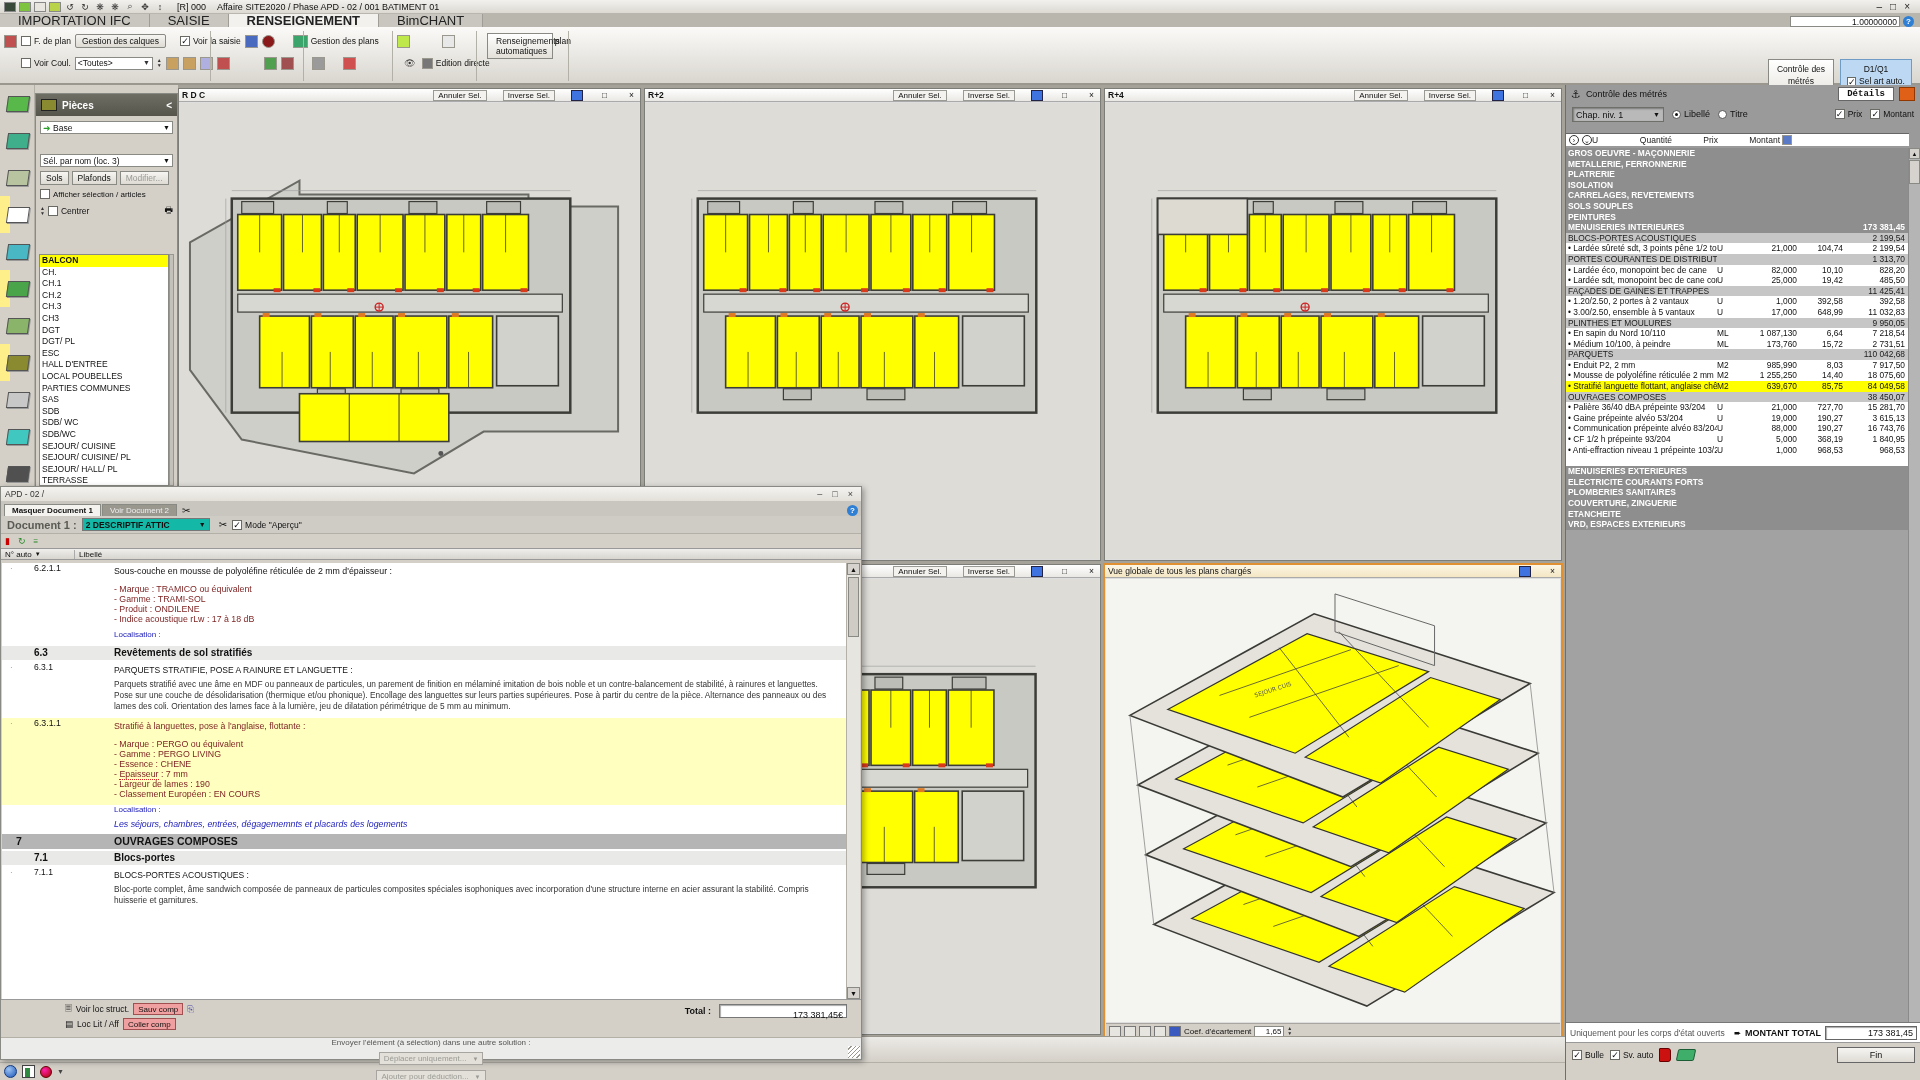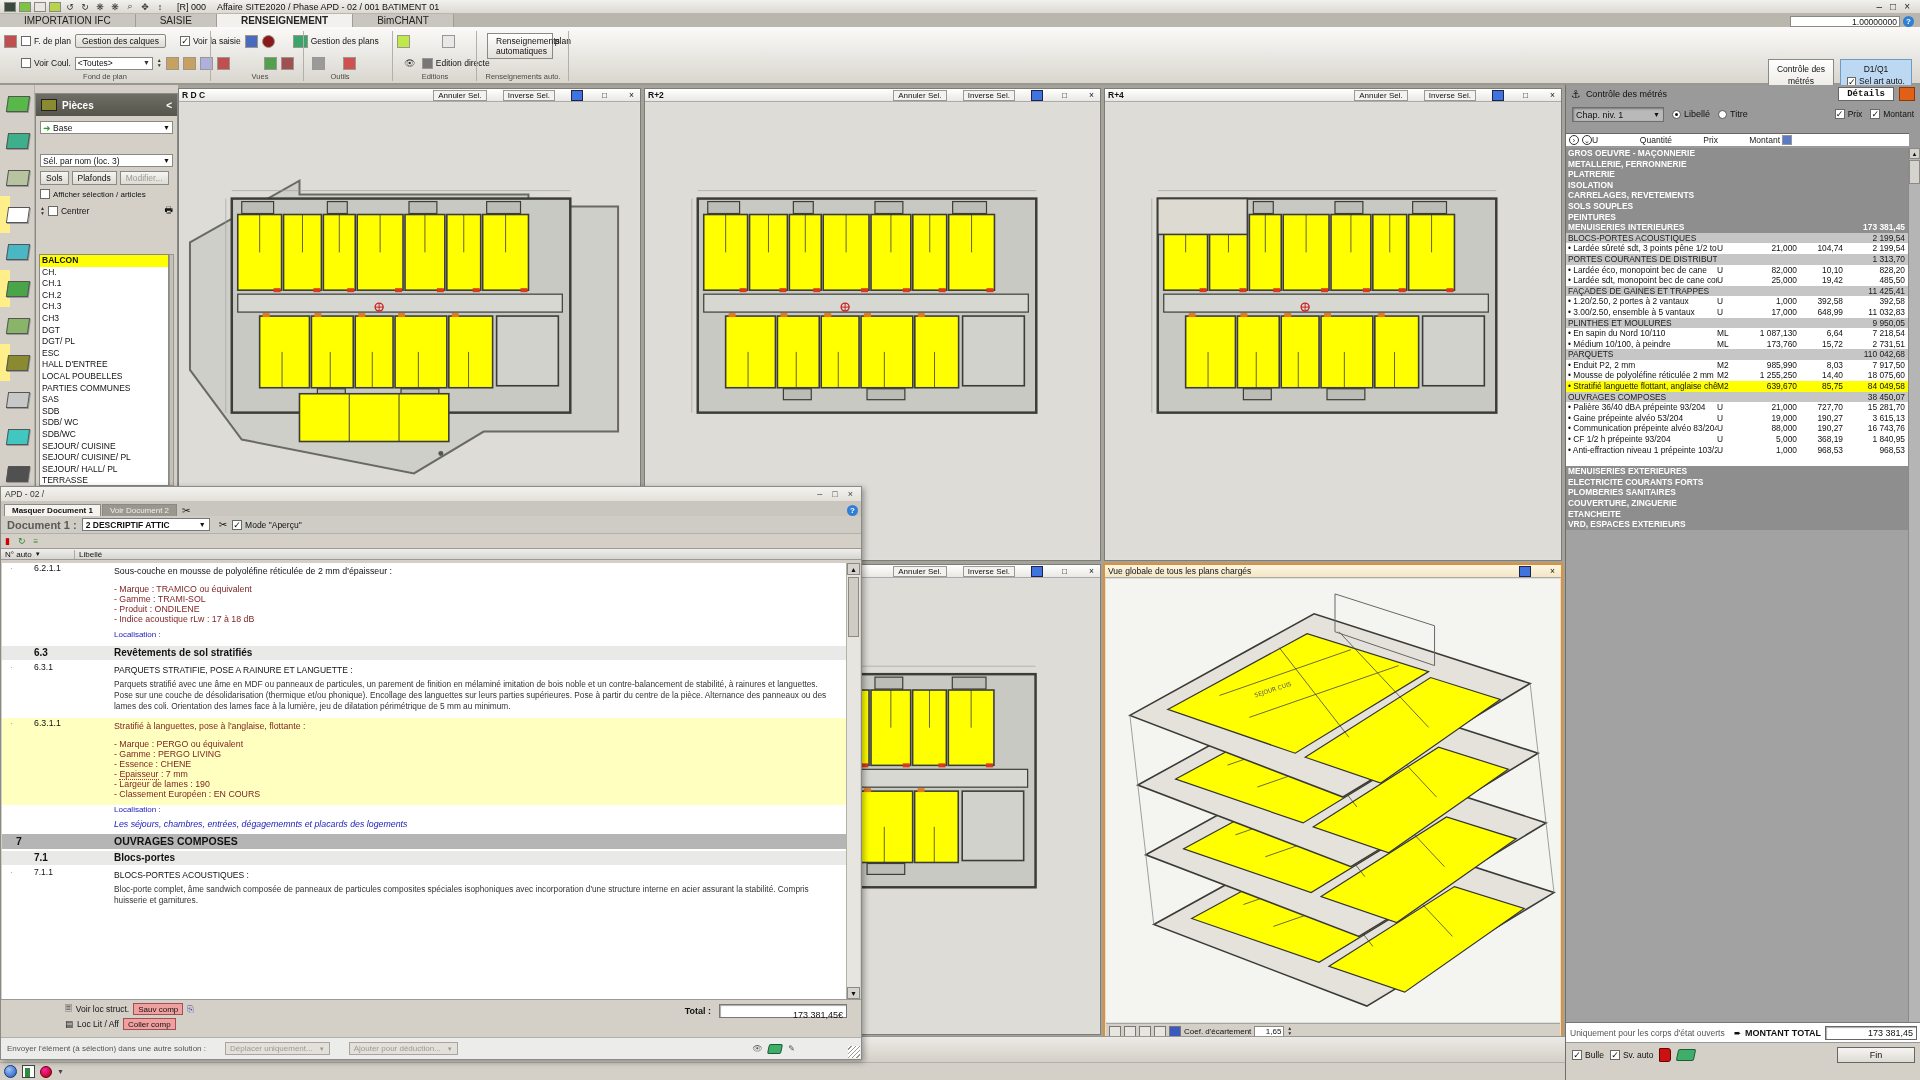--- a/index.html
+++ b/index.html
@@ -10,21 +10,21 @@
   
   .titlebar { position:absolute; left:0; top:0; width:1920px; height:14px; background:linear-gradient(#f2f1ee,#dcd9d2); display:flex; align-items:center; gap:3px; padding:0 4px; border-bottom:1px solid #b9b6af; }
   .titlebar .chip { width:12px; height:10px; border:1px solid #888; background:#cfcac0; display:inline-block; }
   .chip.dark { background:#3a4a3a; } .chip.green { background:#7ec440; } .chip.save { background:#e8e6df; } .chip.hb { background:#b9d44a; }
   .tb-glyph { font-size:9px; color:#333; width:12px; text-align:center; }
   .tb-title { margin-left:8px; font-size:9px; color:#111; }
   .winctl { margin-left:auto; display:flex; gap:8px; font-size:10px; color:#222; padding-right:6px; }
   .winctl span { cursor:default; }
 
   .tabsrow { position:absolute; left:0; top:14px; width:1920px; height:13px; background:#b9b6ae; display:flex; align-items:flex-end; }
-  .mtab { height:17px; line-height:13px; padding:0 24px; font-size:10px; color:#222; background:#c9c6bf; border-right:1px solid #a09d96; }
+  .mtab { height:17px; line-height:13px; padding:0 18px; font-size:13px; color:#222; background:#c9c6bf; border-right:1px solid #a09d96; }
   .mtab.active { background:#f2f1ee; font-weight:bold; }
   .zoomval { margin-left:auto; display:flex; align-items:center; gap:3px; padding-right:6px; }
   .zoomval .val { background:#fff; border:1px solid #8a8a84; width:110px; height:11px; line-height:10px; text-align:right; font-size:8.5px; padding:0 2px; }
   .helpdot { width:11px; height:11px; border-radius:50%; background:#2f7fd4; color:#fff; font-size:8px; text-align:center; line-height:11px; font-weight:bold; }
 
   .ribbon { position:absolute; left:0; top:27px; width:1920px; height:58px; background:linear-gradient(#fbfaf8,#d9d6cf); border-bottom:2px solid #9a978f; }
   .rib-row { position:absolute; display:flex; align-items:center; gap:4px; height:16px; }
   .rib-label-row { position:absolute; left:0; bottom:0; width:900px; height:11px; font-size:7.5px; color:#4a4a44; }
   .rib-label { position:absolute; text-align:center; }
   .rib-sep { position:absolute; top:4px; bottom:2px; width:1px; background:#b3b0a8; }
@@ -113,21 +113,21 @@
   .docwin { position:absolute; left:0; top:486px; width:862px; height:574px; background:#d4d0c8; border:1px solid #8a8a84; box-shadow:2px 2px 6px rgba(0,0,0,.35); }
   .dw-title { height:14px; display:flex; align-items:center; padding:0 4px; font-size:8.5px; color:#333; background:linear-gradient(#f4f3f0,#e3e0d9); }
   .dw-title .sysb { margin-left:auto; display:flex; gap:10px; font-size:9px; color:#444; padding-right:4px; }
   .dw-tabs { height:15px; display:flex; align-items:flex-end; gap:1px; padding:0 3px; background:#c9c6bf; }
   .dtab { font-size:8px; padding:1px 7px; border:1px solid #8a8a84; border-bottom:none; background:#f4f3f0; font-weight:bold; }
   .dtab.off { background:#9a978f; color:#efefef; font-weight:normal; }
   .scis { font-size:10px; margin-left:4px; }
   .dw-help { margin-left:auto; }
   .dw-docrow { height:18px; background:#cfccc5; display:flex; align-items:center; gap:5px; padding:0 6px; border-bottom:1px solid #b3b0a8; }
   .dw-doclabel { font-size:11px; font-weight:bold; color:#5a5a54; }
-  .docdd { width:128px; background:#ffffff; border:1px solid #777; height:13px; line-height:12px; font-weight:bold; font-size:8.5px; display:flex; padding:0 3px; }
+  .docdd { width:128px; background:#14b8a6; border:1px solid #777; height:13px; line-height:12px; font-weight:bold; font-size:8.5px; display:flex; padding:0 3px; }
   .dw-toolrow { height:14px; display:flex; align-items:center; gap:8px; padding:0 4px; background:#d4d0c8; }
   .dw-colhead { height:12px; background:linear-gradient(#efeeec,#d8d5cf); border-top:1px solid #999; border-bottom:1px solid #999; display:flex; font-size:8px; align-items:center; }
   .colnum { width:74px; display:flex; align-items:center; gap:3px; padding-left:4px; border-right:1px solid #aaa; }
   .dcontent { position:absolute; left:1px; right:15px; top:76px; bottom:60px; background:#fff; overflow:hidden; font-size:8.8px; }
   .dscroll { position:absolute; right:1px; top:76px; bottom:60px; width:14px; background:#e7e5df; border-left:1px solid #b3b0a8; }
   .dscroll .sarr { height:12px; background:#d6d3ce; border:1px solid #8a8a84; font-size:7px; text-align:center; line-height:11px; }
   .dscroll .thumb { position:absolute; left:1px; right:1px; top:14px; height:60px; background:#cfccc5; border:1px solid #8a8a84; }
   .dblock { position:relative; padding-left:112px; padding-right:12px; }
   .dnum { position:absolute; left:32px; top:0; }
   .dstar { position:absolute; left:8px; top:1px; color:#999; font-size:8px; }
@@ -143,21 +143,21 @@
   .b-ch2 .dnum { left:32px; }
   .b-ihead2 { padding-top:3px; padding-bottom:4px; font-size:8.5px; }
   .b-para { color:#333; font-size:8.3px; line-height:11px; padding-bottom:6px; }
   .hlyellow { background:#ffffc0; }
   .sqg { border-bottom:1px dotted #d22; }
   .dw-bottom { position:absolute; left:0; bottom:22px; width:860px; height:38px; background:#d4d0c8; border-top:1px solid #999; }
   .dwb-row { display:flex; align-items:center; gap:4px; font-size:8.5px; padding:2px 0 0 64px; }
   .pinkbtn { background:#f0a0a0; border:1px solid #a05050; font-size:8px; padding:0 4px; height:12px; line-height:11px; }
   .tot-label { position:absolute; right:150px; top:6px; font-weight:bold; font-size:9px; }
   .tot-field { position:absolute; right:14px; top:4px; width:128px; height:14px; background:#fff; border:1px solid #777; box-shadow:inset 1px 1px 1px #aaa; text-align:right; line-height:13px; font-size:9px; padding:4px 3px; }
-  .dw-send { position:absolute; left:0; bottom:0; width:860px; height:22px; background:#ececea; border-top:1px solid #b3b0a8; display:flex; align-items:center; gap:19px; padding:0 6px; font-size:8px; color:#555; }
+  .dw-send { position:absolute; left:0; bottom:0; width:860px; height:22px; background:#ececea; border-top:1px solid #b3b0a8; display:flex; align-items:center; gap:5px; padding:0 6px; font-size:8px; color:#555;flex-direction:column; }
   .ghostdd { background:#e3e0d9; border:1px solid #a8a5a0; color:#9a9a94; height:13px; line-height:12px; padding:0 4px; display:inline-flex; font-size:8px; }
   .send-ics { margin-left:auto; display:flex; gap:6px; padding-right:60px; }
   .grip { position:absolute; right:1px; bottom:1px; width:12px; height:12px; background:repeating-linear-gradient(135deg,#fff 0 2px,#9a978f 2px 3px); }
 
   
   .sbar1 { position:absolute; left:0; top:1036px; width:1565px; height:26px; background:linear-gradient(#eceae6,#d4d0c8); border-top:1px solid #9a978f; display:flex; align-items:center; gap:4px; padding:0 4px; font-size:8.5px; }
   .sbar2 { position:absolute; left:0; top:1062px; width:1920px; height:18px; background:#d4d0c8; border-top:1px solid #b3b0a8; display:flex; align-items:center; gap:5px; padding:0 4px; }
   .sph { width:13px; height:13px; border-radius:50%; background:radial-gradient(circle at 35% 30%,#9cc4f4,#1d55b8); border:1px solid #123a80; }
   .bld { width:13px; height:13px; background:#fff; border:1px solid #444; position:relative; }
   .bld::after { content:""; position:absolute; left:2px; top:2px; width:5px; height:9px; background:#2d8a3e; }
@@ -252,27 +252,20 @@
       <span class="micon" style="background:#a05050"></span>
       <span class="micon" style="background:#9a9a9a;margin-left:14px"></span>
       <span class="micon" style="background:#d05050;margin-left:14px"></span>
       <span class="tb-glyph" style="margin-left:44px">👁</span>
       <span class="cb" style="margin-left:2px">
           <span class="micon" style="background:#777;width:11px;height:11px"></span>
           <span>Edition directe</span>
         </span>
     </div>
     <div class="ribbtn2" style="position:absolute;left:487px;top:6px;width:66px;">Renseignements automatiques</div>
-    <div class="rib-label-row">
-      <span class="rib-label" style="left:40px;width:130px">Fond de plan</span>
-      <span class="rib-label" style="left:215px;width:90px">Vues</span>
-      <span class="rib-label" style="left:305px;width:70px">Outils</span>
-      <span class="rib-label" style="left:395px;width:80px">Editions</span>
-      <span class="rib-label" style="left:478px;width:90px">Renseignements auto.</span>
-    </div>
     <span class="rib-sep" style="left:210px"></span>
     <span class="rib-sep" style="left:303px"></span>
     <span class="rib-sep" style="left:392px"></span>
     <span class="rib-sep" style="left:476px"></span>
     <span class="rib-sep" style="left:568px"></span>
     <div class="ctlm">Contrôle des métrés</div>
     <div class="d1q1">
       <div>D1/Q1</div>
       <div style="display:flex;align-items:center;justify-content:center;gap:3px">
           <span class="cbbox" style="width:9px;height:9px;line-height:8px">✓</span>

